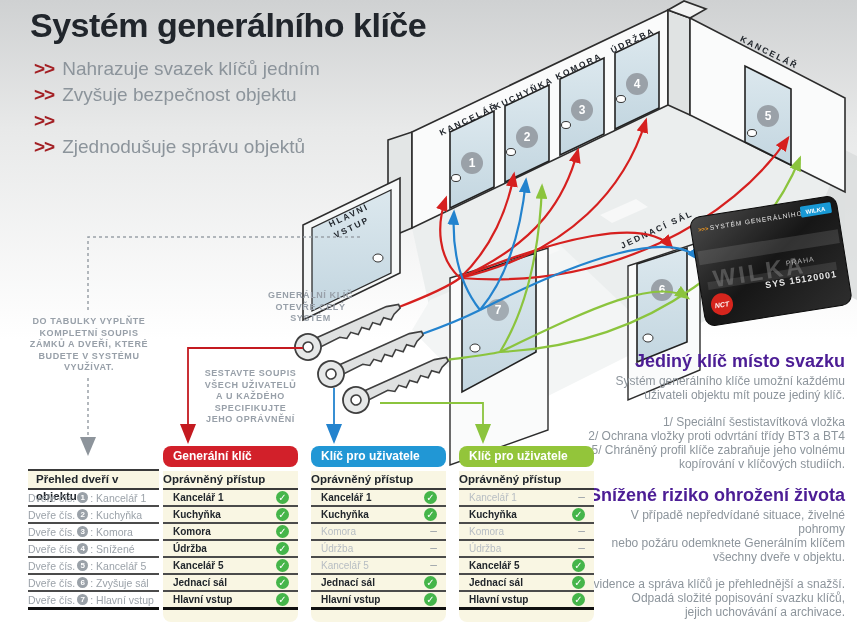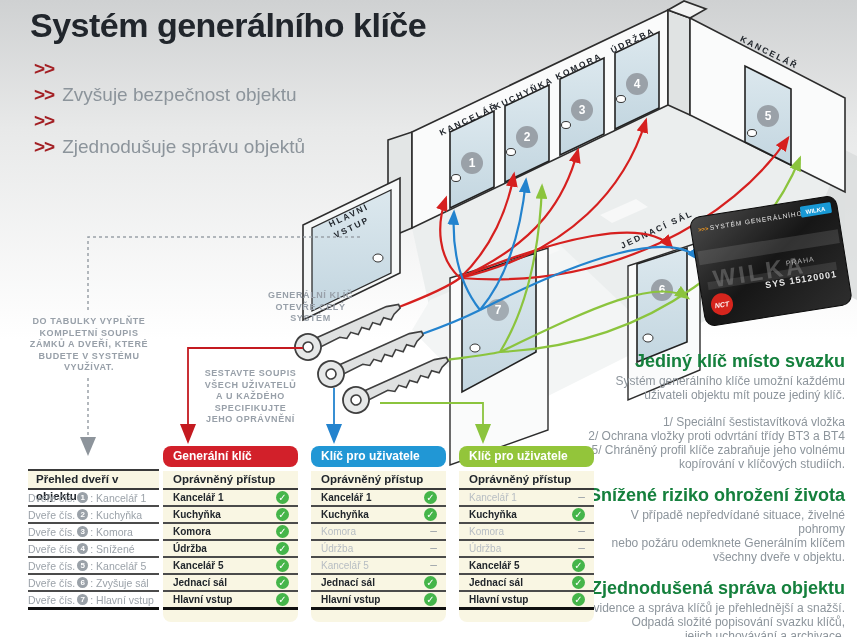--- a/index.html
+++ b/index.html
@@ -19,31 +19,31 @@
   
   .annot{position:absolute;z-index:3;font-size:9px;font-weight:bold;color:#98a0a9;
     letter-spacing:0.6px;line-height:11.5px;text-align:center;white-space:pre-line;}
   #annot-table{left:18px;top:316px;width:142px;}
   #annot-users{left:178px;top:368px;width:145px;}
   #annot-master{left:248px;top:290px;width:125px;}
 
   
   #benefits{right:12px;top:350px;width:260px;text-align:right;z-index:3;}
   .benefit{margin-bottom:13px;}
-  .benefit h3{margin:0 0 2px 0;font-size:18px;line-height:22px;color:#15803d;font-weight:bold;}
+  .benefit h3{margin:0 0 2px 0;font-size:18px;line-height:22px;color:#4c1d95;font-weight:bold;}
   .benefit p{margin:0;font-size:12px;line-height:14px;color:#8d959c;white-space:pre-line;}
 
   
   #tbl{position:absolute;left:28px;top:444px;width:566px;height:193px;z-index:4;font-size:11px;}
   .kcol{position:absolute;top:0;width:135px;}
   .kcol .pill{margin-top:2px;height:21px;line-height:21px;border-radius:8px;color:#fff;
     font-weight:bold;font-size:12px;padding-left:10px;box-sizing:border-box;}
   .kcol .body{margin-top:4px;background:#f9f6e3;border-radius:0 0 8px 8px;}
   .sub{height:17px;line-height:17px;font-weight:bold;color:#21262c;font-size:11.5px;
-    padding-left:10px;border-bottom:2px solid #3a3a3a;}
+    padding-left:0;border-bottom:2px solid #3a3a3a;}
   .cellrow{height:15px;border-bottom:2px solid #4b4b4b;display:flex;align-items:center;
     justify-content:space-between;padding:0 9px 0 10px;}
   .cellrow.last{border-bottom:3px solid #101010;}
   .cellrow .lbl{font-weight:bold;color:#21262c;font-size:10px;text-align:center;}
   .cellrow.no .lbl{color:#b7bdc3;font-weight:normal;}
   .acc{display:inline-block;}
   .acc.yes{width:13px;height:13px;border-radius:50%;background:#45b54a;color:#fff;
     font-size:10px;line-height:13px;text-align:center;font-weight:bold;}
   .acc.yes::before{content:"✓";}
   .acc.no{color:#9ba2a9;font-size:12px;line-height:13px;}
@@ -228,20 +228,21 @@
       <text x="716" y="299" text-anchor="middle" font-size="7" font-weight="bold" font-style="italic" fill="#fff">NCT</text>
       <text x="800" y="268" text-anchor="middle" font-size="7" fill="#cfcfcf" opacity="0.8" letter-spacing="1">PRAHA</text>
       <text x="798" y="287" text-anchor="middle" font-size="9" font-weight="bold" fill="#e8e8e8" letter-spacing="1">SYS 15120001</text>
     </g>
   </svg>
 
   <div id="title" class="textlayer">Systém generálního klíče</div>
   <div class="bullets textlayer">
     <div class="bullet">
       <span class="chev">&gt;&gt;</span>
+      <span>Nahrazuje svazek klíčů jedním</span>
       </div>
     <div class="bullet">
       <span class="chev">&gt;&gt;</span>
       <span>Zvyšuje bezpečnost objektu</span>
       </div>
     <div class="bullet">
       <span class="chev">&gt;&gt;</span>
       </div>
     <div class="bullet">
       <span class="chev">&gt;&gt;</span>
@@ -438,19 +439,18 @@
 5/ Chráněný profil klíče zabraňuje jeho volnému
 kopírování v klíčových studiích.</p>
     </div>
     <div class="benefit">
       <h3>Snížené riziko ohrožení života</h3>
       <p>V případě nepředvídané situace, živelné pohromy
 nebo požáru odemknete Generálním klíčem
 všechny dveře v objektu.</p>
     </div>
     <div class="benefit">
-      <h3>Zjednodušená správa objektu</h3>
       <p>Evidence a správa klíčů je přehlednější a snažší.
 Odpadá složité popisování svazku klíčů,
 jejich uchovávání a archivace.</p>
     </div>
   </div>
 </div>
 
 </body></html>

